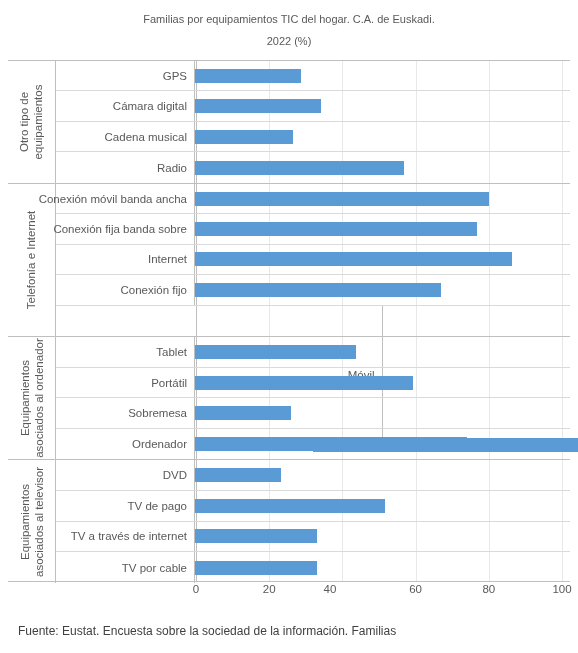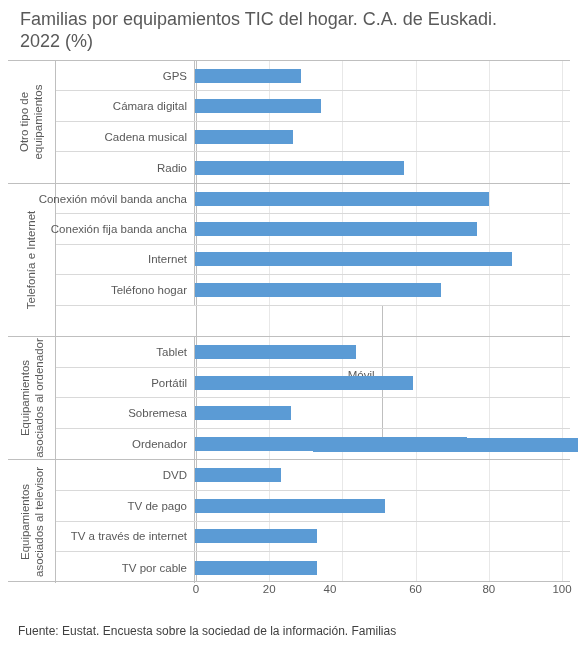--- a/index.html
+++ b/index.html
@@ -14,25 +14,25 @@
     color: #595959;
     overflow: hidden;
   }
   #chart-root {
     position: relative;
     width: 578px;
     height: 653px;
   }
   .chart-title {
     position: absolute;
-    left: 20px;
+    left: 30px;
     top: 8px;
     width: 518px;
-    text-align: left;
-    font-size: 18px;
+    text-align: center;
+    font-size: 11px;
     line-height: 22px;
     color: #595959;
     font-weight: normal;
   }
   
   .plot-wrap {
     position: absolute;
     left: 8px;
     top: 60px;
     width: 562px;
@@ -226,33 +226,33 @@
             <div class="group-label-inner"><span>Telefonía e Internet</span></div>
           </div>
           <div class="group-rows">
             <div class="row" style="height: 30.7059px;">
               <div class="cat-label">Conexión móvil banda ancha</div>
               <div class="bar-cell">
                 <div class="bar" style="width: 293.532px; background: rgb(91, 155, 213);"></div>
               </div>
             </div>
             <div class="row" style="height: 30.7059px;">
-              <div class="cat-label">Conexión fija banda ancha</div>
+              <div class="cat-label">Conexión fija banda sobre</div>
               <div class="bar-cell">
                 <div class="bar" style="width: 281.82px; background: rgb(91, 155, 213);"></div>
               </div>
             </div>
             <div class="row" style="height: 30.7059px; justify-content: flex-end;">
               <div class="cat-label">Internet</div>
               <div class="bar-cell">
                 <div class="bar" style="width: 316.59px; background: rgb(91, 155, 213);"></div>
               </div>
             </div>
             <div class="row" style="height: 30.7059px;">
-              <div class="cat-label">Teléfono hogar</div>
+              <div class="cat-label">Conexión fijo</div>
               <div class="bar-cell">
                 <div class="bar" style="width: 246.318px; background: rgb(91, 155, 213);"></div>
               </div>
             </div>
             <div class="row" style="height: 30.7059px; flex-direction: column;">
               <div class="cat-label">Móvil</div>
               <div class="bar-cell">
                 <div class="bar" style="width: 354.288px; background: rgb(91, 155, 213);"></div>
               </div>
             </div>

